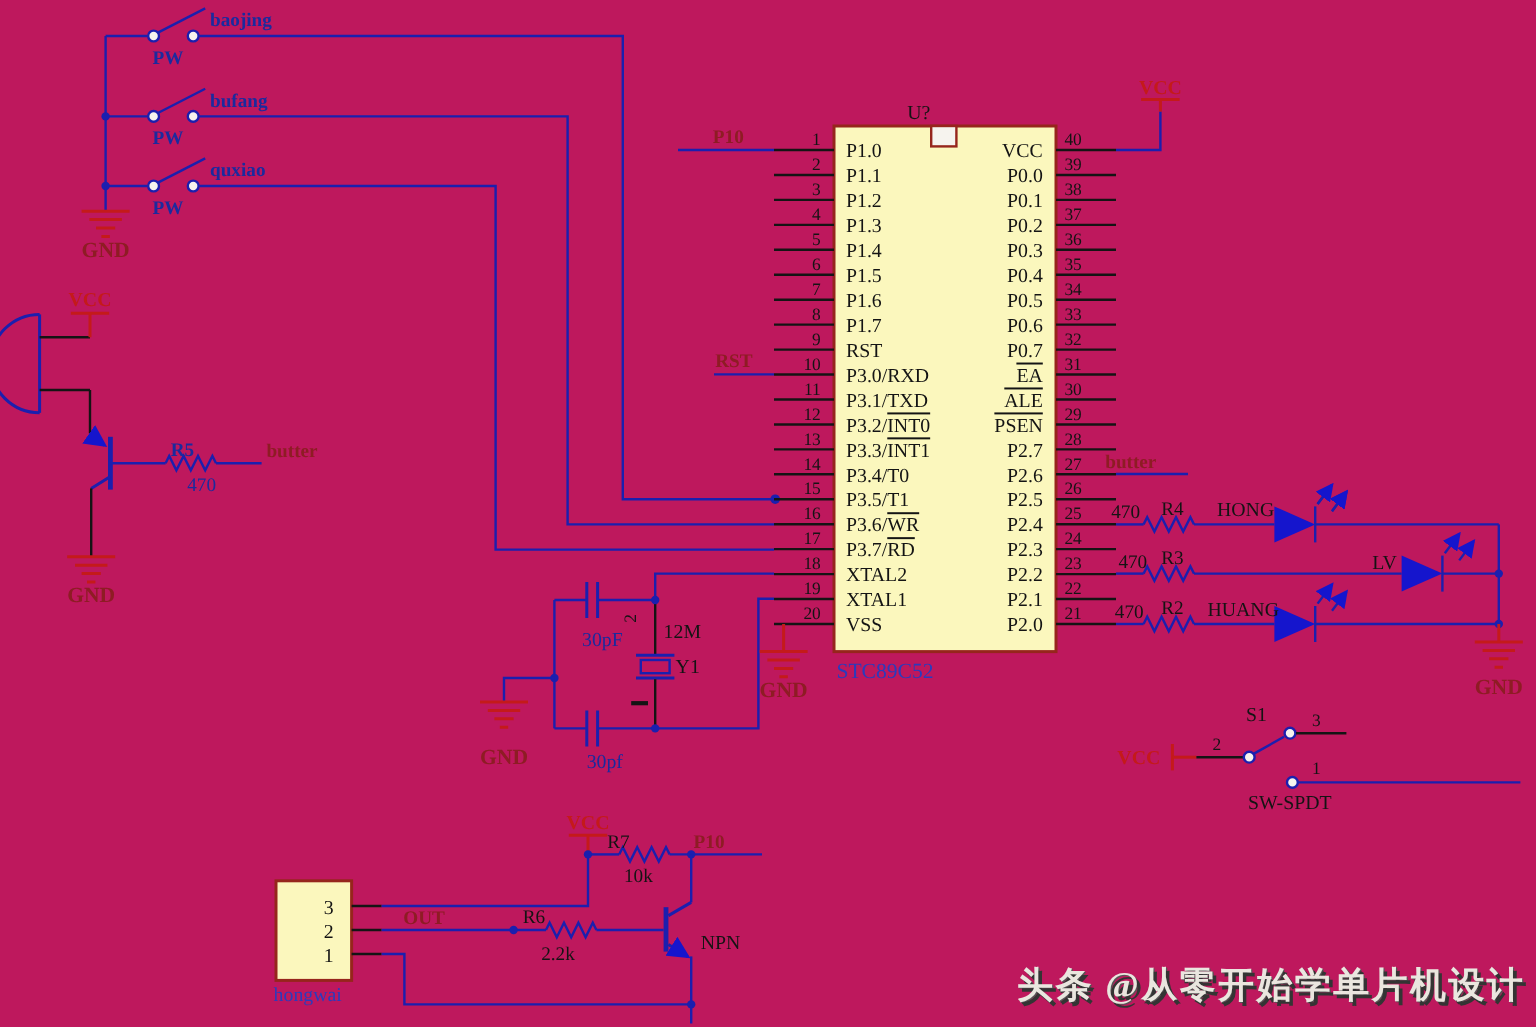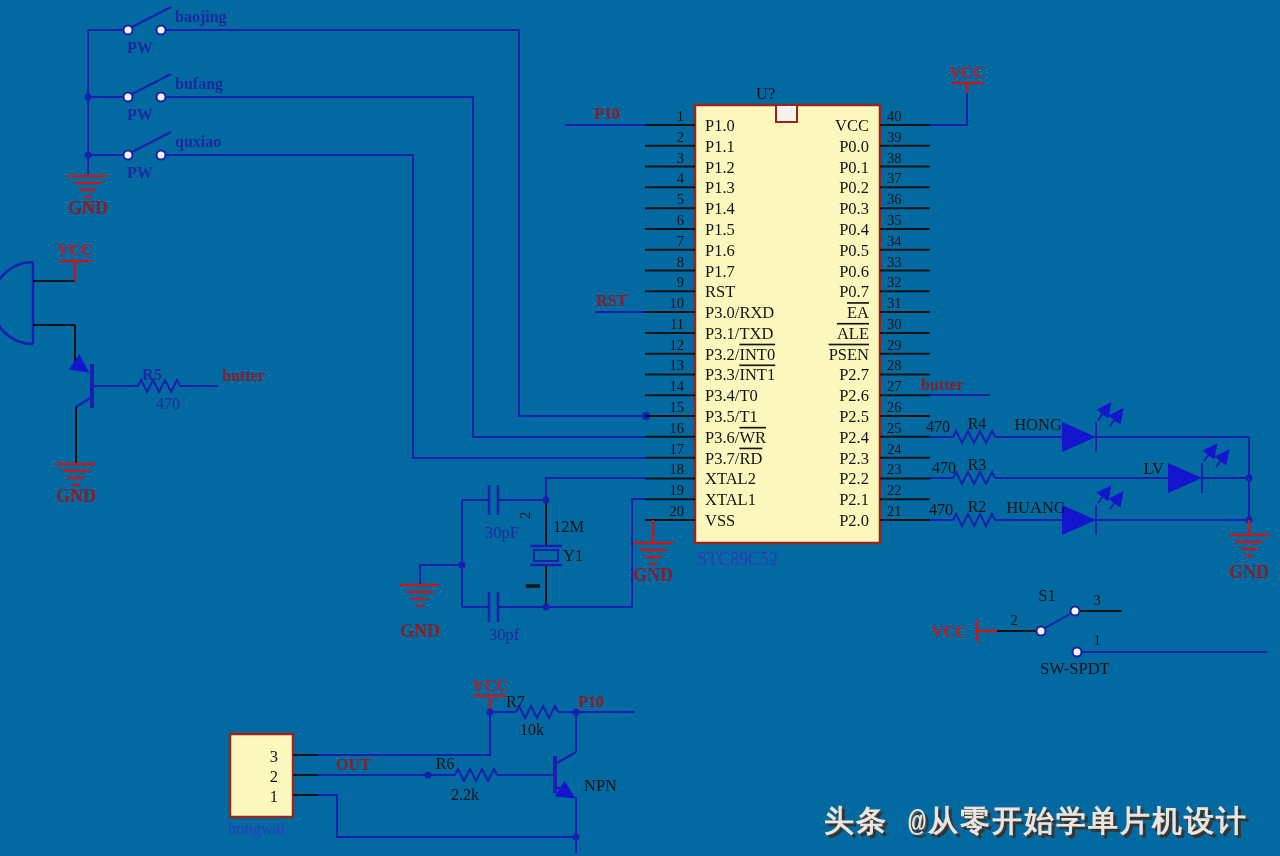--- a/index.html
+++ b/index.html
@@ -1,17 +1,17 @@
 <!DOCTYPE html>
 <html><head>
 <meta charset="utf-8">
 <title>STC89C52 Schematic</title>
 <style>
   html,body{margin:0;padding:0;background:#d8d4cf;}
-  .stage{position:relative;width:1280px;height:856px;background:#0369a1;overflow:hidden;
+  .stage{position:relative;width:1280px;height:856px;background:#be185d;overflow:hidden;
          font-family:"Liberation Serif","DejaVu Serif",serif;}
   svg{position:absolute;left:0;top:0;}
   text{font-family:"Liberation Serif","DejaVu Serif",serif;fill:#141414;}
   .n15{font-size:14.5px;}
   .l17{font-size:16.5px;}
   .l16{font-size:16px;}
   .l18{font-size:18px;}
   .bold{font-weight:bold;}
   .navy{fill:#1b2a9e;}
   .maroon{fill:#8e1c24;}
@@ -21,22 +21,22 @@
   .w25{stroke:#1b1fae;stroke-width:2.5;fill:none;}
   .w4{stroke:#1b1fae;stroke-width:4;fill:none;}
   .b{stroke:#141414;stroke-width:2;fill:none;}
   .b35{stroke:#141414;stroke-width:3.5;fill:none;}
   .r{stroke:#c41a1a;stroke-width:2.5;fill:none;}
   .body{fill:#fbf7bd;stroke:#96251c;stroke-width:2.5;}
   .notch{fill:#f6f3ee;stroke:#96251c;stroke-width:2;}
   .dot{fill:#1b1fae;}
   .ledfill{fill:#1515cd;}
   .hole{fill:#f6f3ee;stroke:#1b1fae;stroke-width:2;}
-  .watermark{position:absolute;right:32px;bottom:14px;
-    font-family:Liberation Mono, monospace;
+  .watermark{position:absolute;right:9px;bottom:14px;
+    font-family:Liberation Serif, serif;
     font-size:30px;font-weight:bold;letter-spacing:2px;color:#eae6df;
     text-shadow:3px 3px 0 #343434,1px 1px 0 #555;}
 </style>
 </head>
 <body>
 
 <div class="stage">
 <svg width="1280" height="856" viewBox="0 0 1280 856">
   <defs>
     <marker id="ah" viewBox="0 0 10 10" refX="8.5" refY="5" markerWidth="7.5" markerHeight="7.5" orient="auto">

